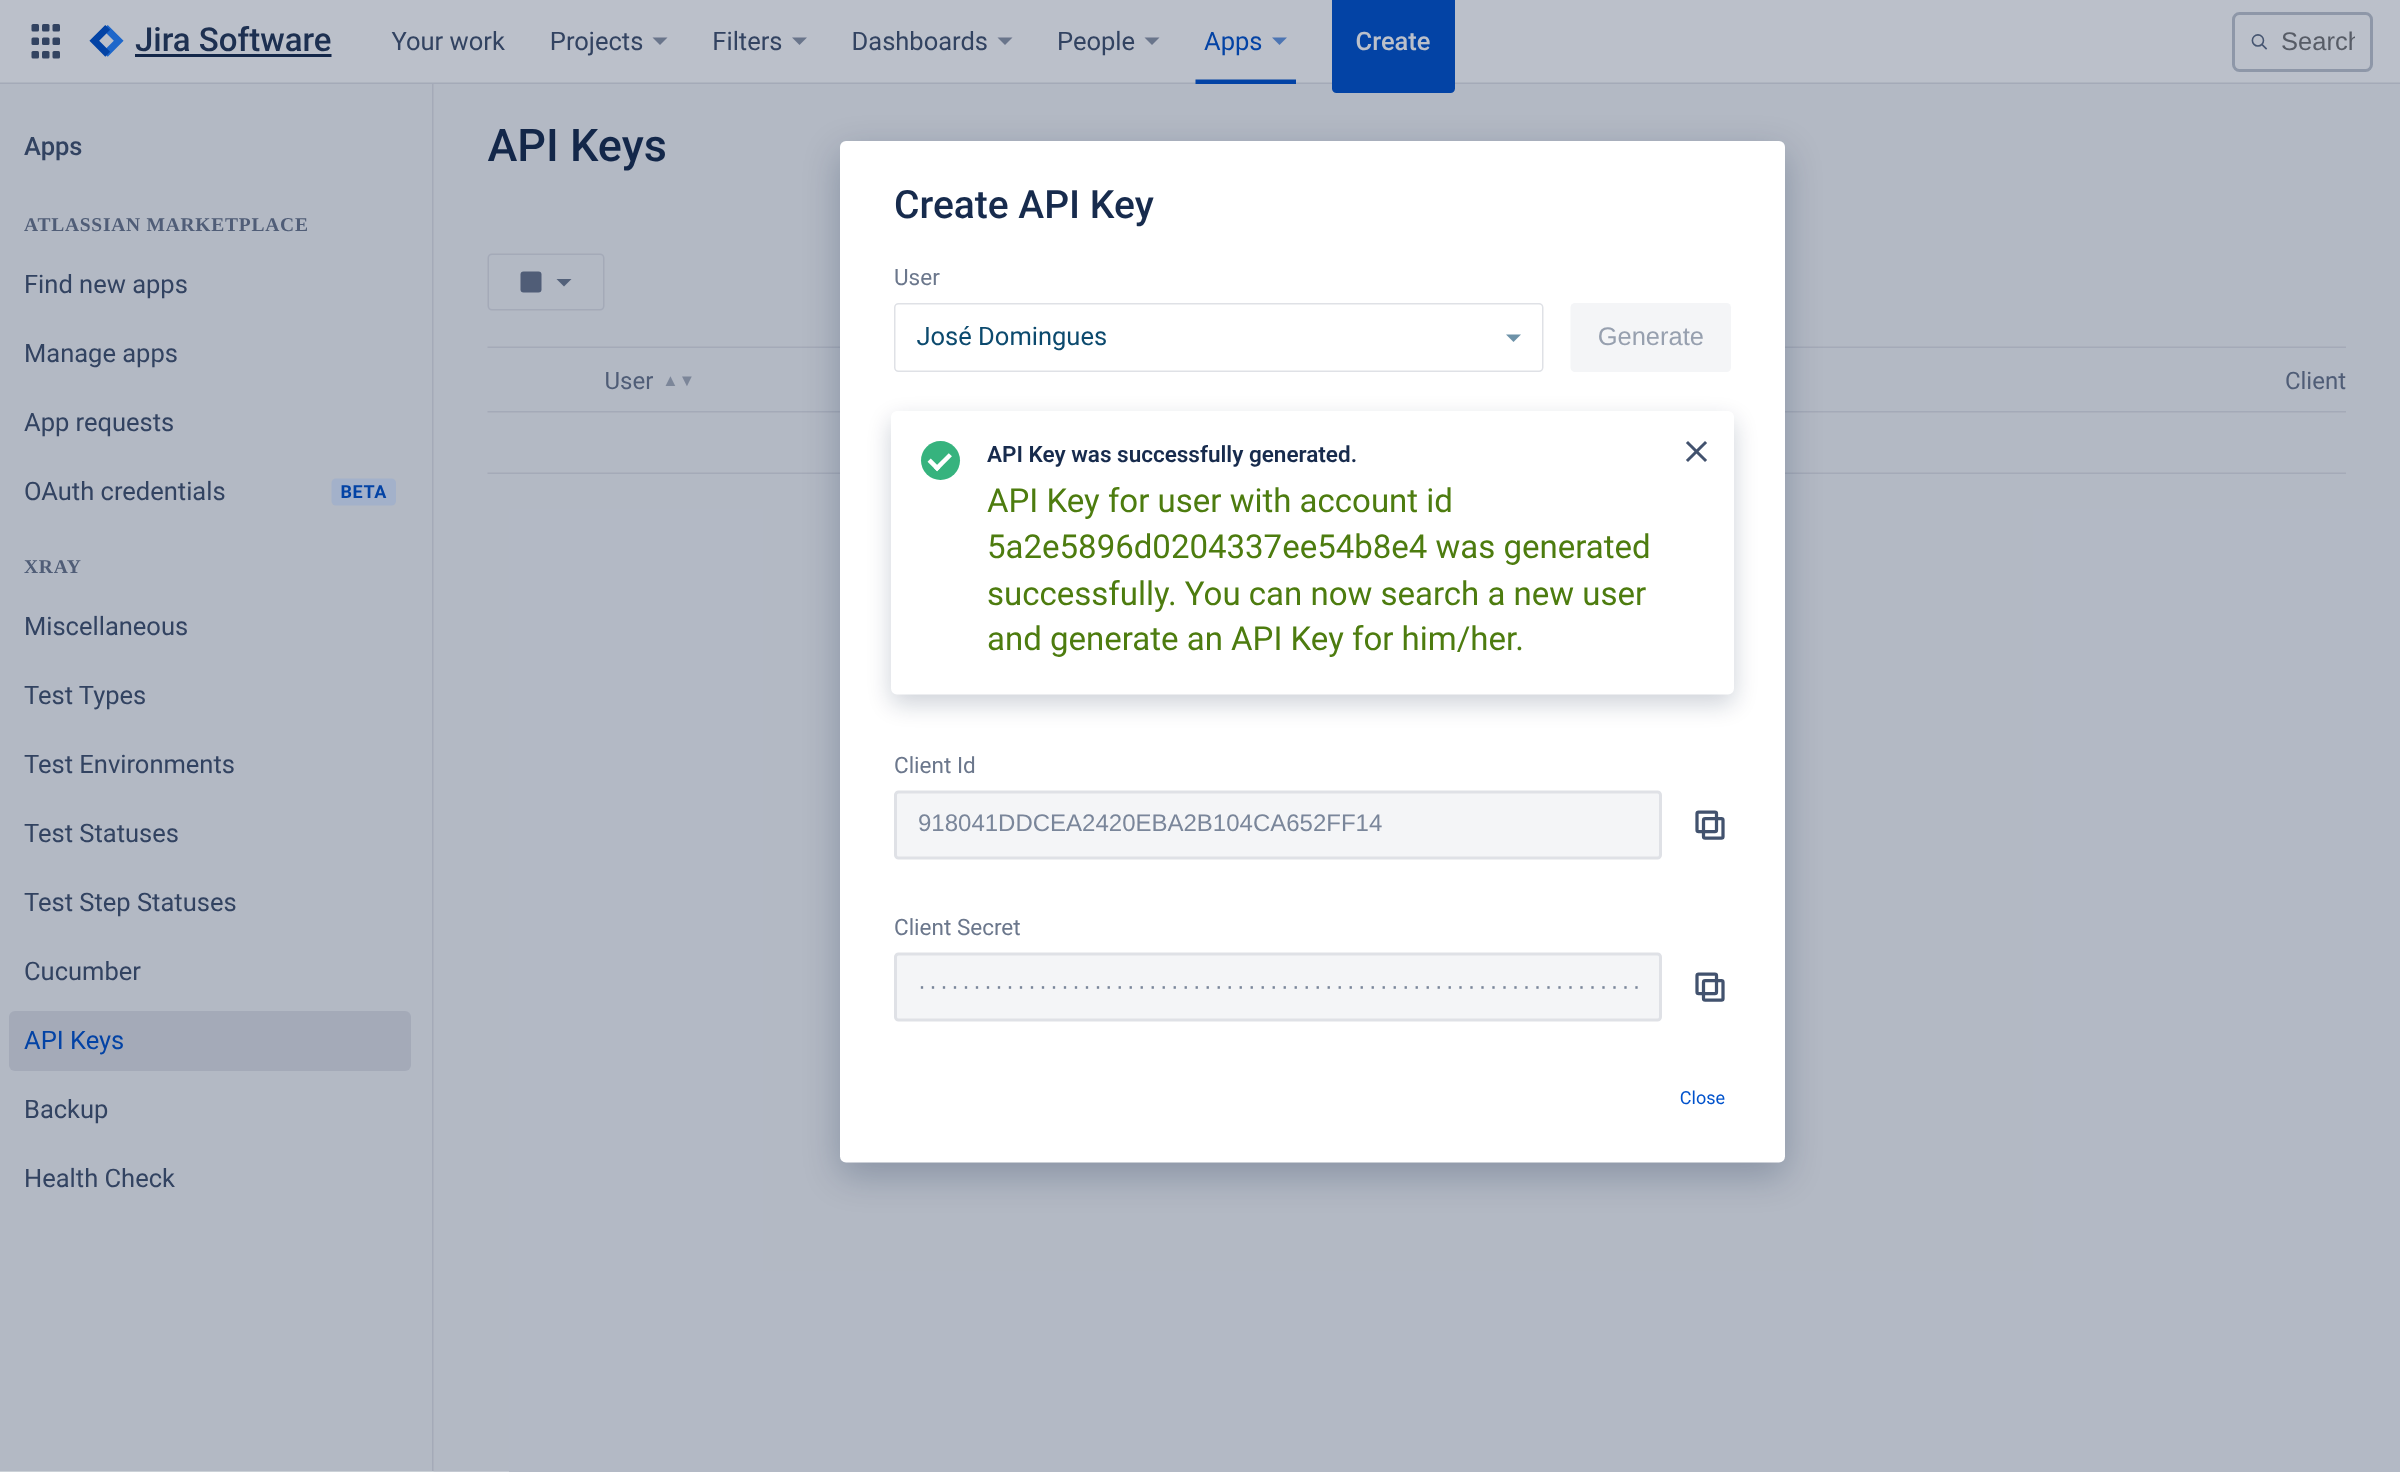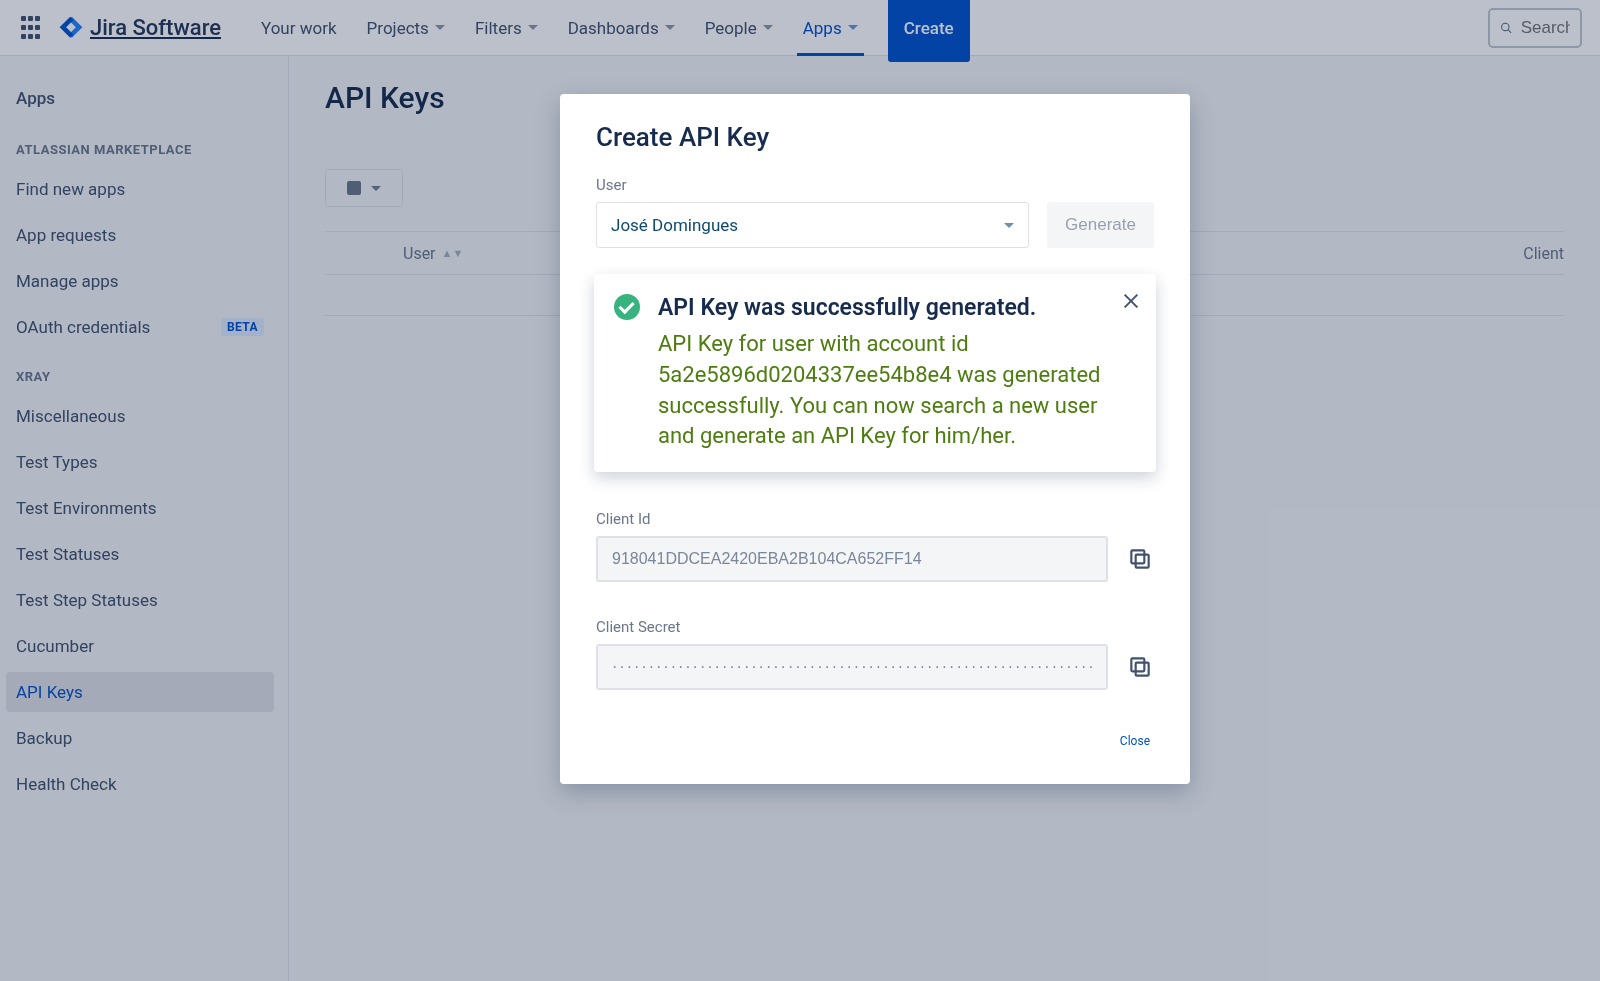--- a/index.html
+++ b/index.html
@@ -18,21 +18,21 @@
   .nav-item.active::after { content:""; position:absolute; left:6px; right:6px; bottom:-8px; height:3px; background:#0052CC; }
   .chevron { width: 0; height: 0; border-left: 5px solid transparent; border-right: 5px solid transparent; border-top: 5px solid currentColor; opacity: .6; margin-left: 2px; }
   .create-btn { background: #0052CC; color: #fff; padding: 24px 16px; border-radius: 3px; font-size: 17px; font-weight: 500; cursor: pointer; margin-left: 12px; }
   .search { margin-left: auto; border: 2px solid #C1C7D0; border-radius: 5px; height: 40px; width: 94px; display: flex; align-items: center; padding: 0 10px; gap: 8px; color: #5E6C84; overflow: hidden; }
   .search input { border: none; outline: none; font-size: 17px; color: #5E6C84; background: transparent; width: 100%; }
 
   
   .layout { display: flex; height: calc(100% - 56px); }
   .sidebar { width: 289px; border-right: 1px solid #DFE1E6; background: #F4F5F7; padding: 24px 14px 24px 6px; }
   .sidebar h1 { font-size: 17px; font-weight: 500; color: #42526E; padding: 8px 10px 18px; }
-  .section-label { font-size: 13px; font-weight: 700; letter-spacing: .5px; color: #6B778C; padding: 16px 10px 12px; }
+  .section-label { font-size: 13px; font-weight: 700; letter-spacing: .5px; color: #6B778C; padding: 16px 10px 12px; font-family: Liberation Serif, serif; }
   .side-item { padding: 10px 10px; font-size: 17px; color: #42526E; border-radius: 4px; cursor: pointer; display: flex; align-items: center; gap: 8px; margin-bottom: 6px; }
   .side-item.selected { background: #DFE1E6; color: #0052CC; }
   .badge { background: #DEEBFF; color: #0052CC; font-size: 12px; font-weight: 700; letter-spacing: .4px; padding: 2px 6px; border-radius: 3px; margin-left: auto; }
 
   
   .main { flex: 1; padding: 24px 36px; position: relative; }
   .page-title { font-size: 30px; font-weight: 500; color: #172B4D; margin-bottom: 54px; }
   .tbl-controls { display: flex; align-items: center; gap: 12px; margin-bottom: 24px; }
   .select-pill { border: 1px solid #DFE1E6; background: #F4F5F7; border-radius: 3px; height: 38px; width: 78px; display: flex; align-items: center; justify-content: center; gap: 8px; cursor: pointer; }
   .select-pill .square { width: 14px; height: 14px; background: #6B778C; border-radius: 2px; }
@@ -48,21 +48,21 @@
   .modal { position: absolute; left: 560px; top: 94px; width: 630px; background: #fff; border-radius: 4px; box-shadow: 0 8px 24px rgba(9,30,66,.25); padding: 28px 36px 28px; display: flex; flex-direction: column; }
   .modal h2 { font-size: 26px; font-weight: 500; color: #172B4D; margin-bottom: 24px; }
   .field-label { font-size: 15px; color: #6B778C; margin-bottom: 8px; }
   .user-row { display: flex; gap: 18px; align-items: stretch; margin-bottom: 20px; }
   .text-select { flex: 1; border: 1px solid #DFE1E6; border-radius: 3px; height: 46px; display: flex; align-items: center; padding: 0 14px; justify-content: space-between; font-size: 17px; color: #0c4a6e; cursor: pointer; }
   .gen-btn { background: #F4F5F7; color: #97A0AF; border-radius: 3px; padding: 0 18px; font-size: 17px; display: flex; align-items: center; border: none; cursor: not-allowed; }
 
   .toast { background: #fff; border-radius: 4px; box-shadow: 0 6px 16px rgba(9,30,66,.20); padding: 20px 50px 20px 20px; position: relative; display: flex; gap: 18px; margin: 6px -2px 38px; }
   .toast .tick { width: 26px; height: 26px; border-radius: 50%; background: #36B37E; flex-shrink: 0; position: relative; }
   .toast .tick::after { content:""; position:absolute; left:8px; top:5px; width:6px; height:11px; border-right:3px solid #fff; border-bottom:3px solid #fff; transform: rotate(45deg); }
-  .toast-title { font-size: 23px; font-weight: 600; margin-bottom: 8px; }
+  .toast-title { font-size: 15px; font-weight: 600; margin-bottom: 8px; }
   .toast-body { font-size: 22px; color: #4d7c0f; line-height: 1.4; }
   .toast-close { position: absolute; right: 16px; top: 18px; width: 18px; height: 18px; cursor: pointer; }
   .toast-close::before, .toast-close::after { content:""; position:absolute; left:8px; top:0; width:2px; height:18px; background:#42526E; }
   .toast-close::before { transform: rotate(45deg);} .toast-close::after { transform: rotate(-45deg);}
 
   .ro-row { display: flex; gap: 18px; align-items: center; margin-bottom: 36px; }
   .ro-input { flex: 1; border: 2px solid #DFE1E6; background: #F4F5F7; border-radius: 3px; height: 46px; padding: 0 14px; font-size: 16px; color: #7A869A; outline: none; }
   .copy-btn { width: 28px; height: 28px; cursor: pointer; display: flex; align-items: center; justify-content: center; }
 
   .modal-footer { display: flex; justify-content: flex-end; }
@@ -130,24 +130,24 @@
 <div class="layout">
 
   <div class="sidebar">
     <h1>Apps</h1>
 
     <div class="section-label">ATLASSIAN MARKETPLACE</div>
     <div class="side-item">
         <span>Find new apps</span>
       </div>
     <div class="side-item">
+        <span>Manage apps</span>
+      </div>
+    <div class="side-item">
         <span>App requests</span>
-      </div>
-    <div class="side-item">
-        <span>Manage apps</span>
       </div>
     <div class="side-item">
       <span>OAuth credentials</span>
       <span class="badge">BETA</span>
     </div>
 
     <div class="section-label">XRAY</div>
     <div class="side-item">
         <span>Miscellaneous</span>
       </div>

